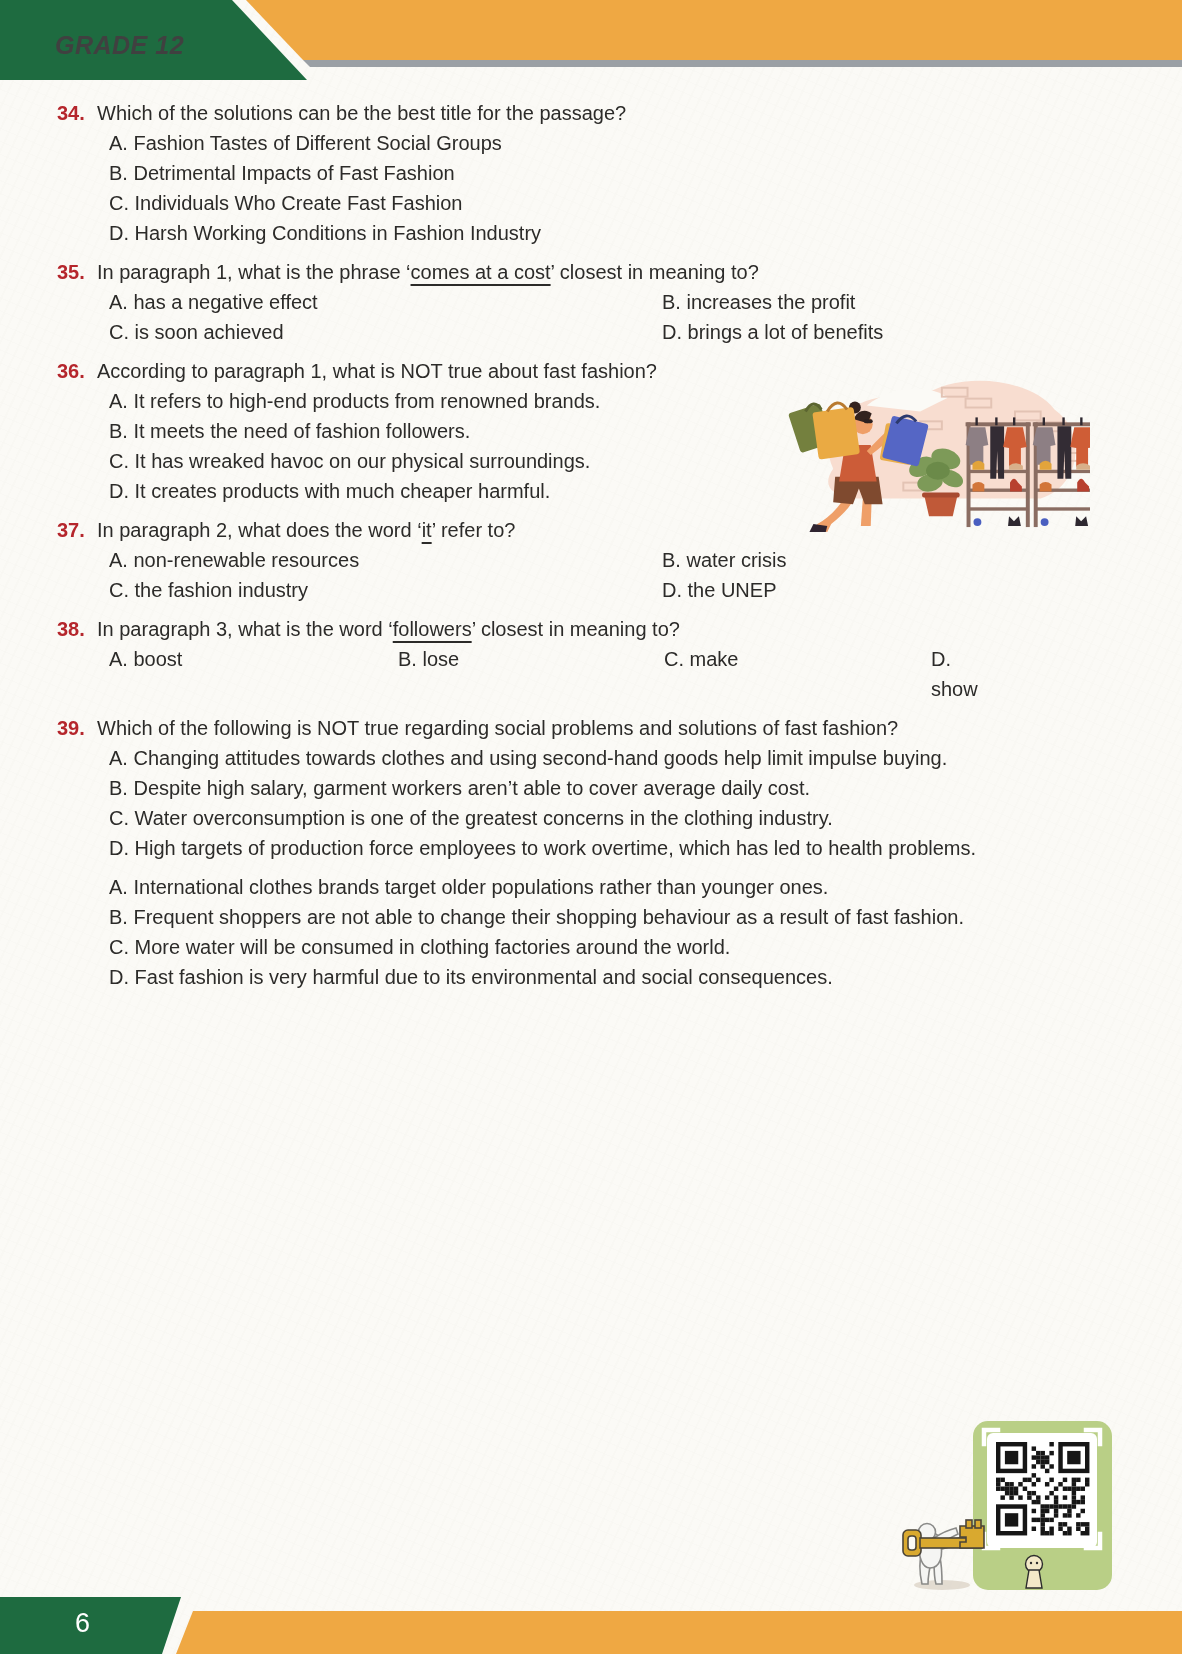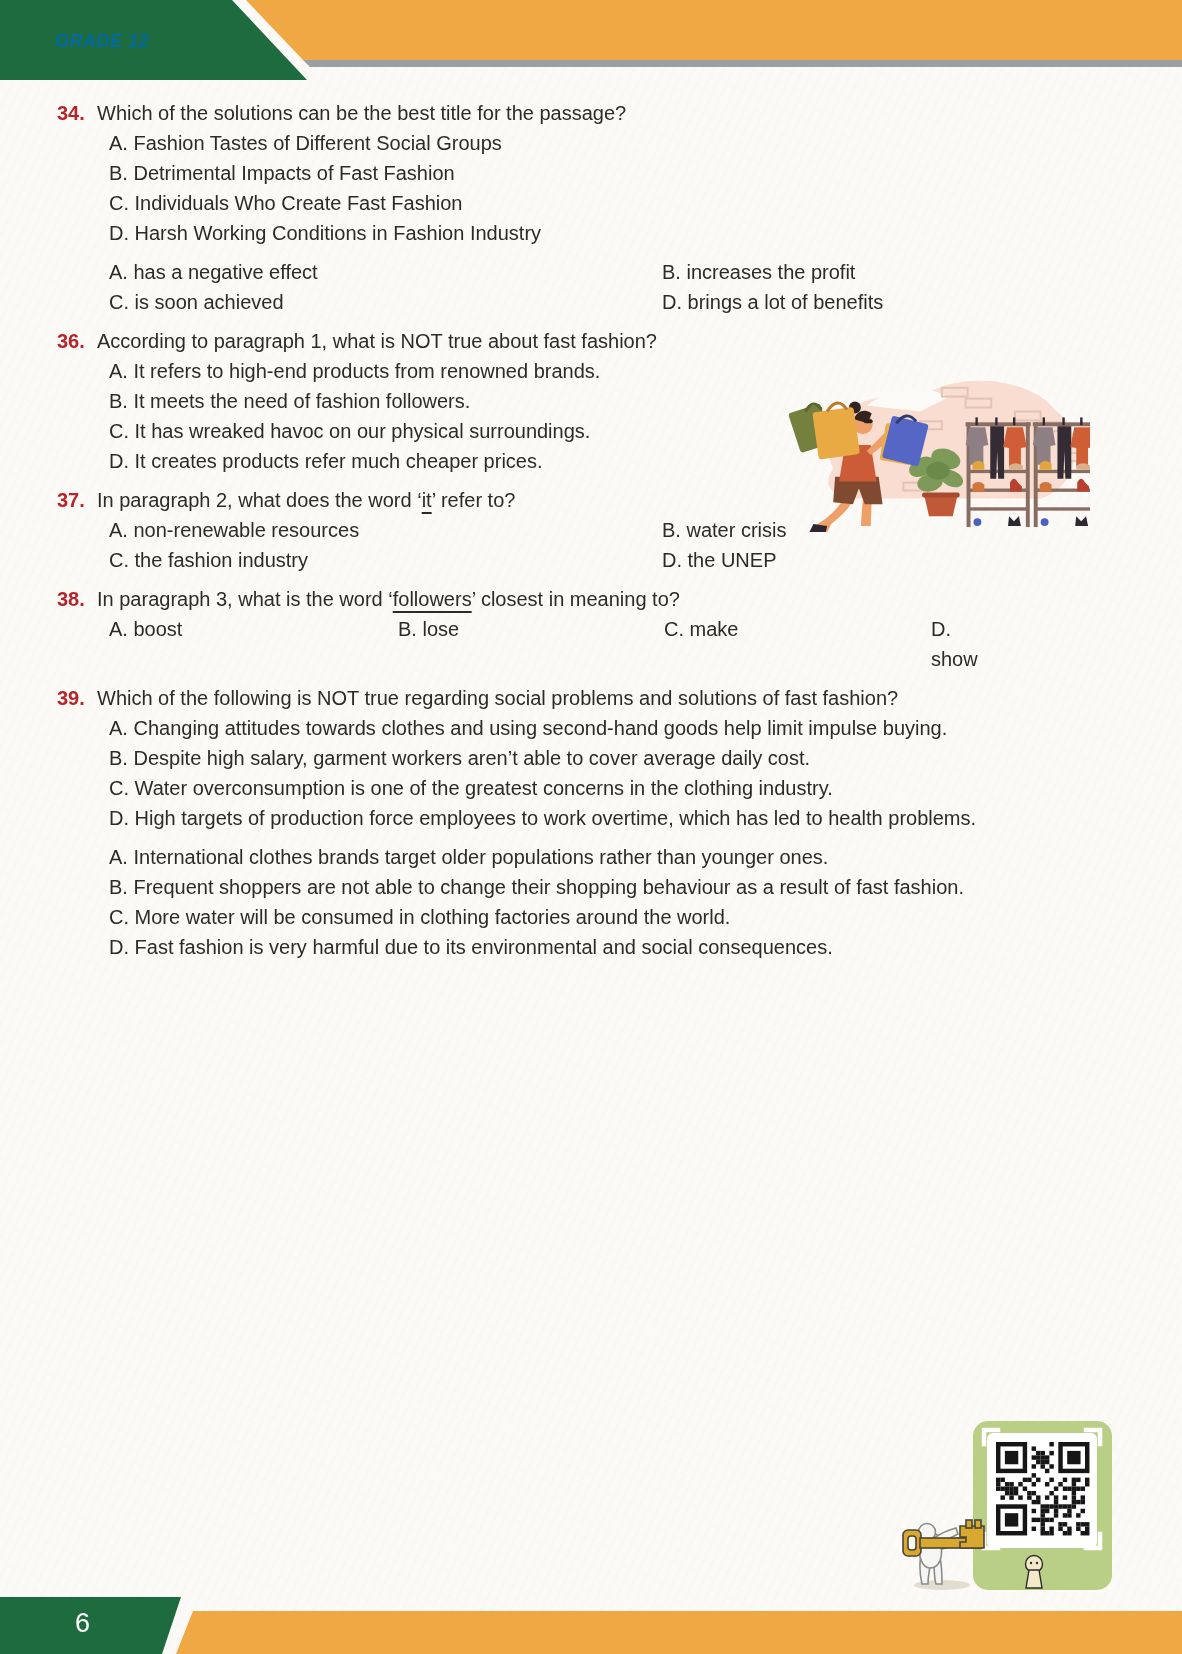--- a/index.html
+++ b/index.html
@@ -16,21 +16,21 @@
       repeating-linear-gradient(23deg, rgba(210,205,196,.07) 0 1px, transparent 1px 12px);
   }
 
   
   .hdr-orange { position:absolute; left:0; top:0; width:1182px; height:60px; background:#efa843;
     clip-path:polygon(246px 0, 1182px 0, 1182px 60px, 303px 60px); }
   .hdr-gray { position:absolute; left:0; top:60px; width:1182px; height:7px; background:#9ba0a5;
     clip-path:polygon(303px 0, 1182px 0, 1182px 7px, 310px 7px); }
   .hdr-green { position:absolute; left:0; top:0; width:320px; height:80px; background:#1e6b40;
     clip-path:polygon(0 0, 232px 0, 307px 80px, 0 80px); }
-  .hdr-label { position:absolute; left:55px; top:31px; color:#0369a1; font-size:18px;
+  .hdr-label { position:absolute; left:55px; top:31px; color:#404040; font-size:25px;
     font-weight:bold; font-style:italic; letter-spacing:.5px; }
 
   
   .main { position:absolute; left:0; top:80px; width:1032px; padding:18px 40px 0 57px; }
   .q { margin-bottom:9px; }
   .q-head { display:flex; align-items:flex-start; }
   .q-num { flex:0 0 40px; color:#b5262c; font-weight:bold; font-size:20px; line-height:30px; }
   .q-text { font-size:20px; line-height:30px; }
   .u { text-decoration:underline; text-underline-offset:5px; text-decoration-thickness:1.8px; }
   .opts { margin-left:52px; font-size:20px; line-height:30px; }
@@ -69,37 +69,41 @@
           <span class="q-text"><span>Which of the solutions can be the best title for the passage?</span></span>
         </div>
         <div class="opts opts-stacked">
           <span class="opt">A. Fashion Tastes of Different Social Groups</span>
           <span class="opt">B. Detrimental Impacts of Fast Fashion</span>
           <span class="opt">C. Individuals Who Create Fast Fashion</span>
           <span class="opt">D. Harsh Working Conditions in Fashion Industry</span>
         </div>
       </div>
       <div class="q">
+        <div class="q-head">
+          <span class="q-num">35.</span>
+          <span class="q-text"><span>In paragraph 1, what is the phrase ‘</span><span class="u">comes at a cost</span><span>’ closest in meaning to?</span></span>
+        </div>
         <div class="opts opts-2">
           <span class="opt">A. has a negative effect</span>
           <span class="opt">B. increases the profit</span>
           <span class="opt">C. is soon achieved</span>
           <span class="opt">D. brings a lot of benefits</span>
         </div>
       </div>
       <div class="q">
         <div class="q-head">
           <span class="q-num">36.</span>
           <span class="q-text"><span>According to paragraph 1, what is NOT true about fast fashion?</span></span>
         </div>
         <div class="opts opts-stacked">
           <span class="opt">A. It refers to high-end products from renowned brands.</span>
           <span class="opt">B. It meets the need of fashion followers.</span>
           <span class="opt">C. It has wreaked havoc on our physical surroundings.</span>
-          <span class="opt">D. It creates products refer much cheaper prices.</span>
+          <span class="opt">D. It creates products with much cheaper harmful.</span>
         </div>
       </div>
       <div class="q">
         <div class="q-head">
           <span class="q-num">37.</span>
           <span class="q-text"><span>In paragraph 2, what does the word ‘</span><span class="u">it</span><span>’ refer to?</span></span>
         </div>
         <div class="opts opts-2">
           <span class="opt">A. non-renewable resources</span>
           <span class="opt">B. water crisis</span>

